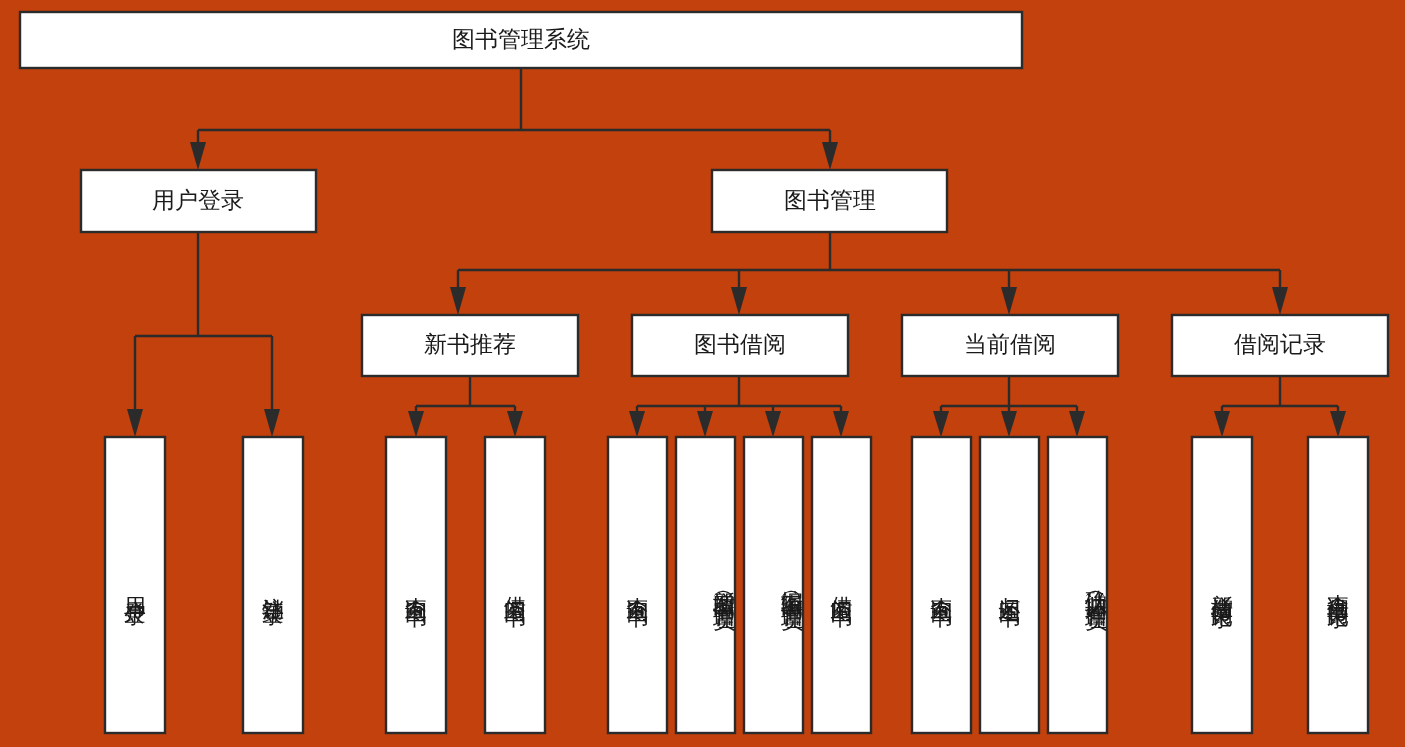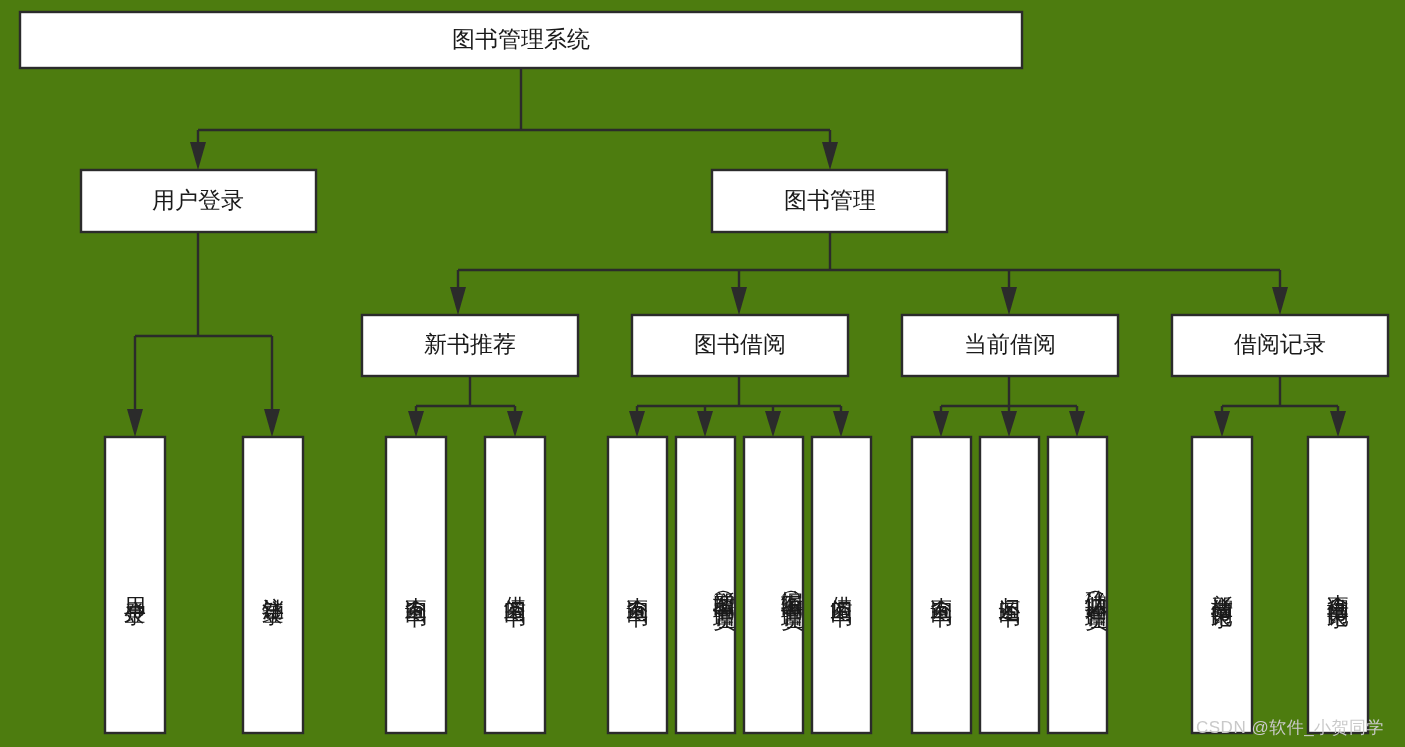--- a/index.html
+++ b/index.html
@@ -10,21 +10,21 @@
   body {
     width: 1405px;
     height: 747px;
     font-family: "Liberation Sans", "DejaVu Sans", sans-serif;
     overflow: hidden;
   }
   #diagram-root {
     position: relative;
     width: 1405px;
     height: 747px;
-    background: #4d7c0f;
+    background: #c2410c;
   }
   svg.diagram-canvas {
     position: absolute;
     left: 0;
     top: 0;
     width: 1405px;
     height: 747px;
   }
   .node-box {
     fill: #ffffff;
@@ -205,15 +205,14 @@
   <div class="node-label-v" style="left:744px; top:437px; width:59px; height:296px; align-items:flex-start;">编辑图书（管理员）</div>
   <div class="node-label-v" style="left:812px; top:437px; width:59px; height:296px;">借阅图书</div>
 
   <div class="node-label-v" style="left:912px; top:437px; width:59px; height:296px;">查询图书</div>
   <div class="node-label-v" style="left:980px; top:437px; width:59px; height:296px;">归还图书</div>
   <div class="node-label-v" style="left:1048px; top:437px; width:59px; height:296px; align-items:flex-start;">确认归还（管理员）</div>
 
   <div class="node-label-v" style="left:1192px; top:437px; width:60px; height:296px;">新增借阅记录</div>
   <div class="node-label-v" style="left:1308px; top:437px; width:60px; height:296px;">查询借阅记录</div>
 
-  <div class="watermark" style="left:1196px; top:716px;">CSDN @软件_小贺同学</div>
 
 </div>
 
 </body></html>

